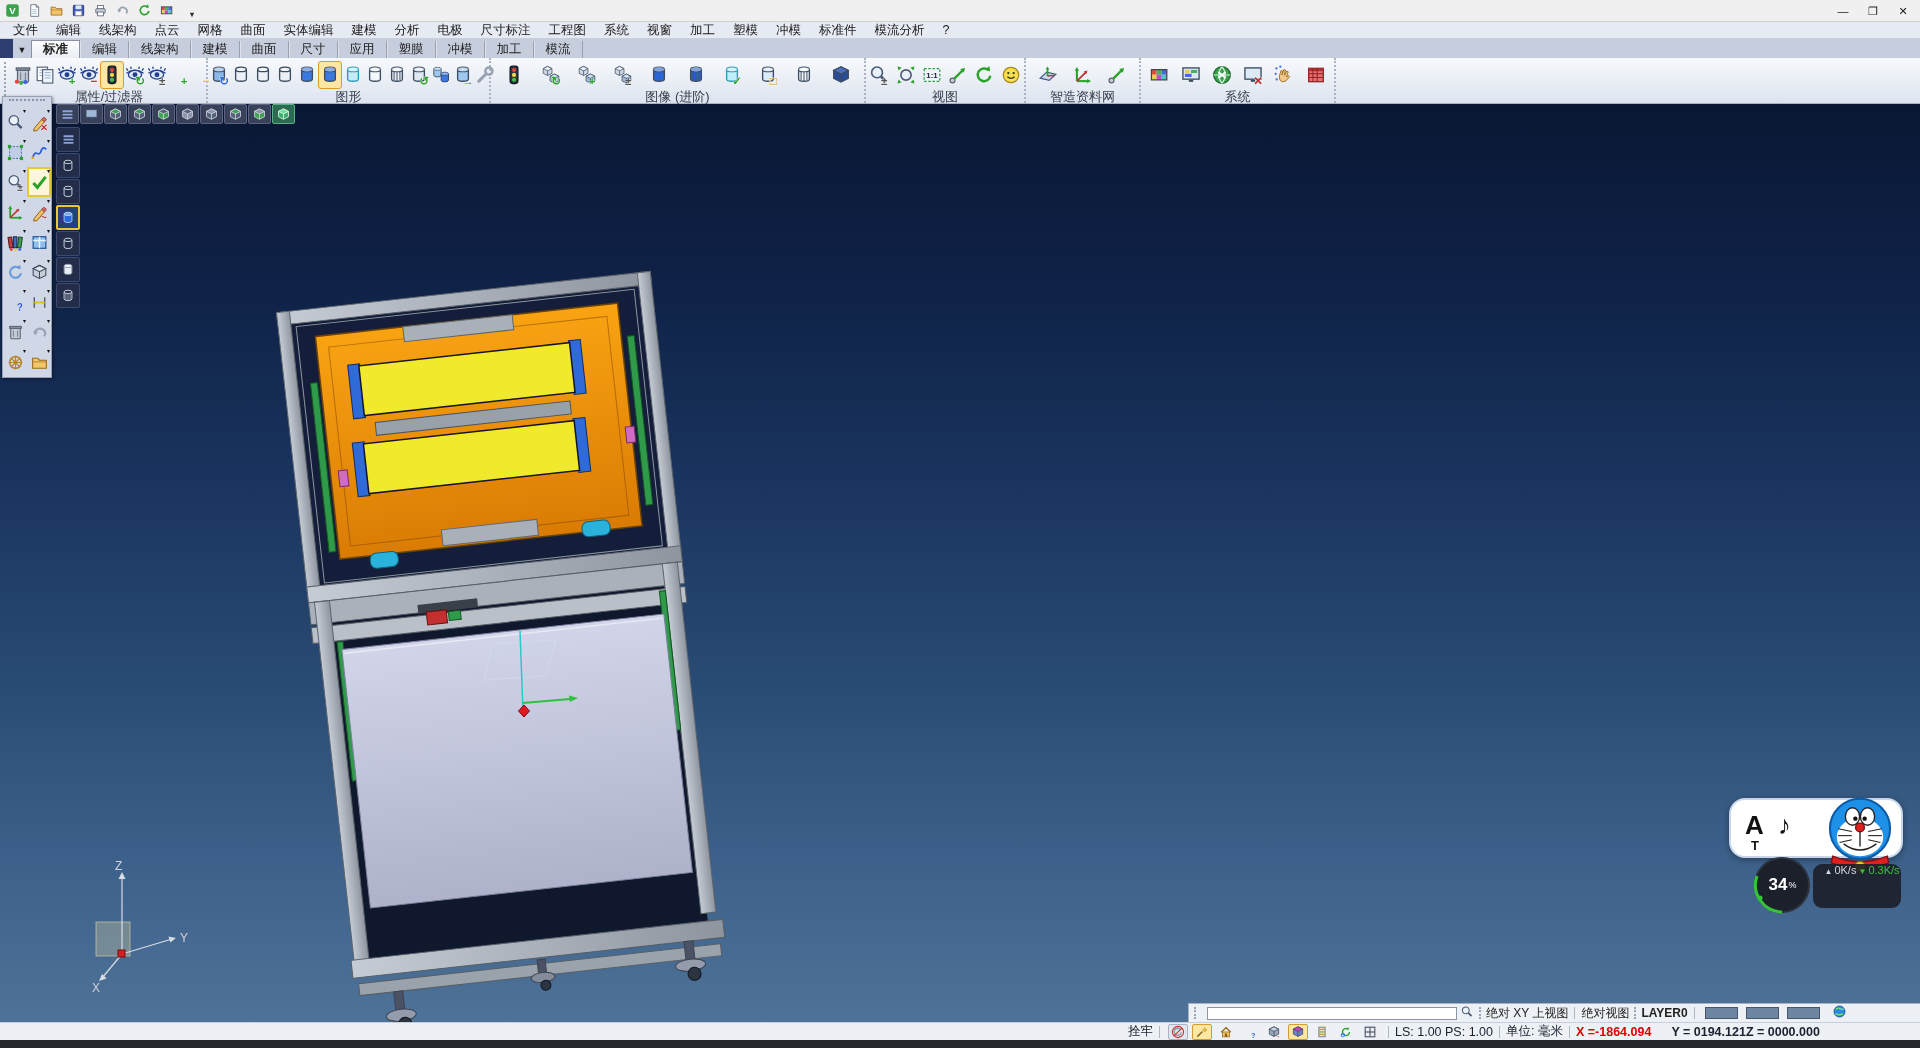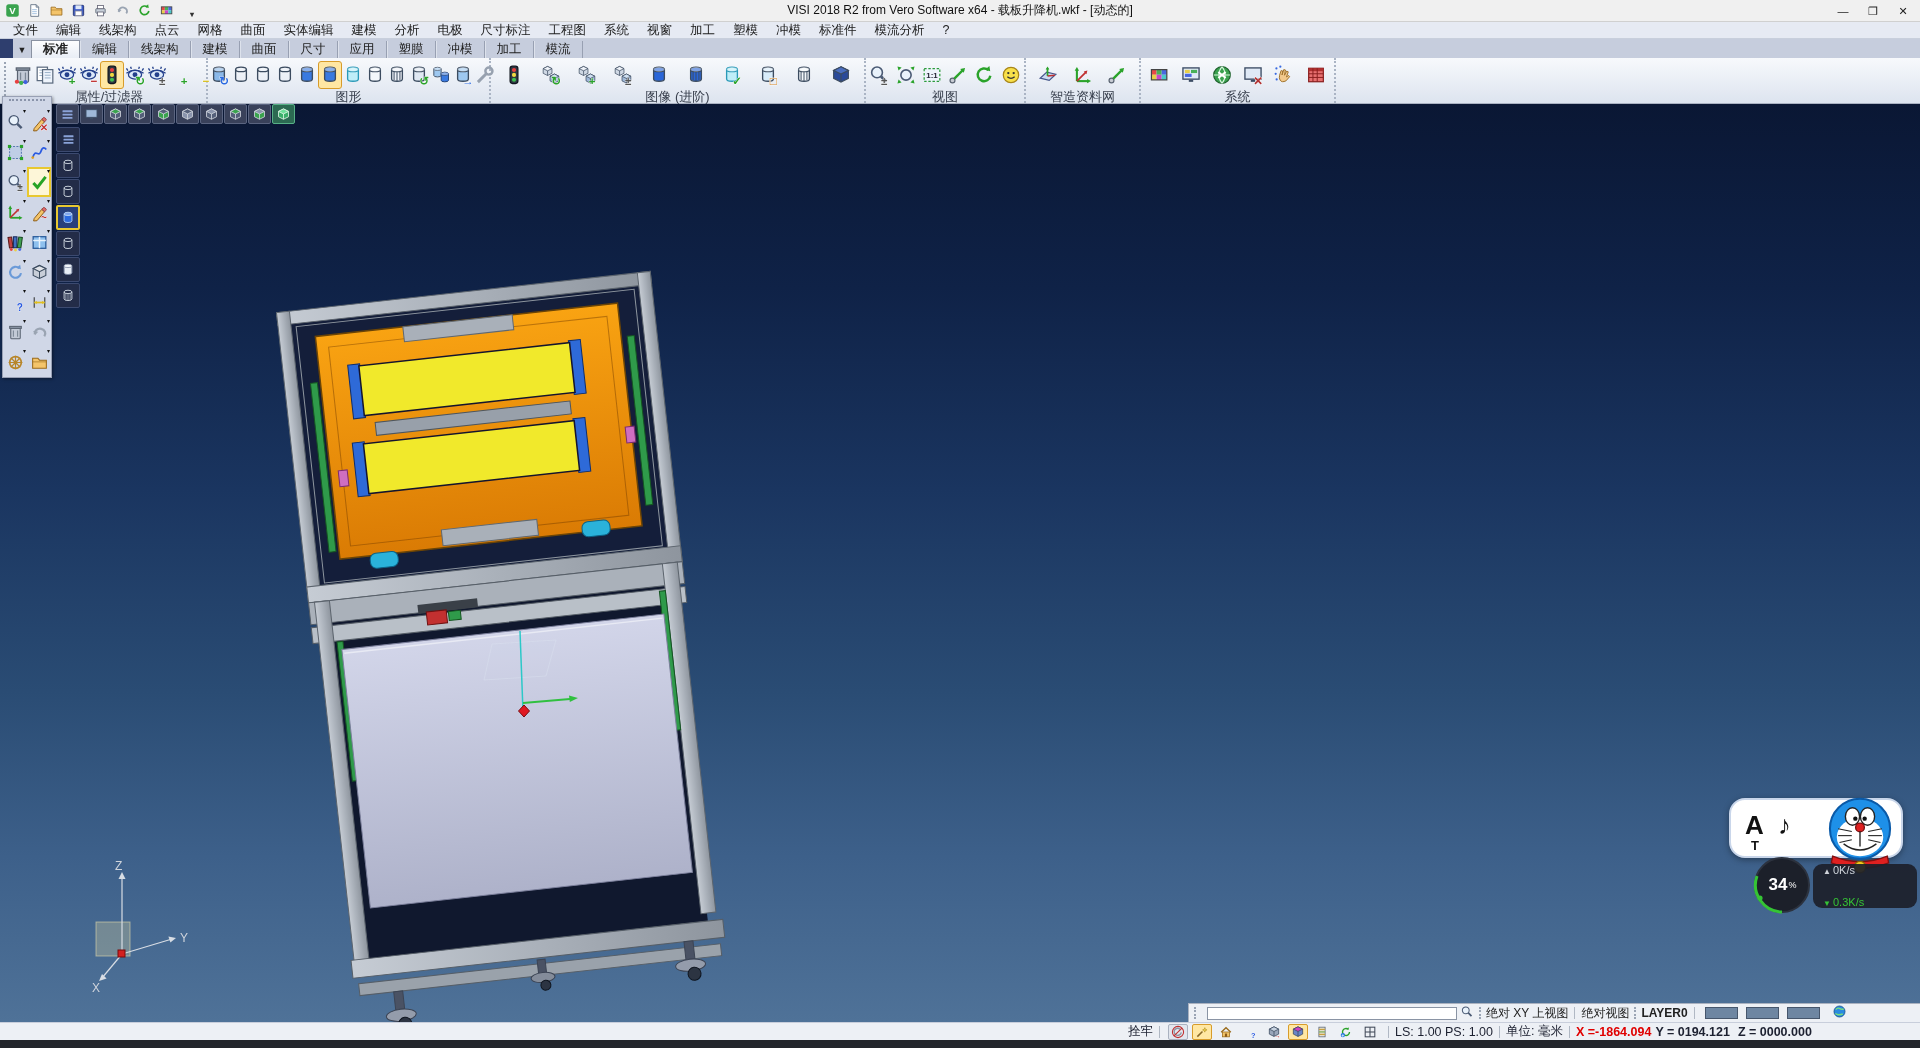--- a/index.html
+++ b/index.html
@@ -58,21 +58,21 @@
 
   
   .widget { position:absolute; left:1729px; top:794px; width:180px; height:130px; }
   .wpill { position:absolute; left:0; top:4px; width:174px; height:60px; background:#fff; border:2px solid #c9d6ea; border-radius:16px; box-shadow:0 2px 6px rgba(0,0,0,.35); }
   .wletters { position:absolute; left:14px; top:10px; font-size:26px; font-weight:bold; color:#111; letter-spacing:4px; }
   .wtool { position:absolute; left:20px; top:38px; font-size:13px; font-weight:bold; color:#111; }
   .wdora { position:absolute; right:2px; top:-4px; }
   .wring { position:absolute; left:24px; top:62px; width:58px; height:58px; }
   .wpct { position:absolute; left:24px; top:62px; width:58px; height:58px; display:flex; align-items:center; justify-content:center; color:#fff; font-size:17px; font-weight:bold; }
   .wpct span { font-size:9px; font-weight:normal; margin-left:1px; }
-  .wspeed { position:absolute; left:84px; top:70px; width:104px; height:44px; background:rgba(28,32,42,.92); border-radius:9px; color:#cfd4da; font-size:11px; display:flex; flex-direction:column; justify-content:space-between; gap:2px; padding-left:10px; }
+  .wspeed { position:absolute; left:84px; top:70px; width:88px; height:44px; background:rgba(28,32,42,.92); border-radius:9px; color:#cfd4da; font-size:11px; display:flex; flex-direction:row; justify-content:center; gap:2px; padding-left:10px; }
   .wspeed .dn { color:#35c435; }
   .wspeed .arr { display:inline-block; width:10px; font-size:8px; }
 
   
   .status1 { position:absolute; left:1188px; top:1003px; width:732px; height:19px; background:#edf0f5; border-top:1px solid #aab2c0; border-left:1px solid #aab2c0; display:flex; align-items:center; font-size:12px; color:#222; }
   .status1 .sep, .status2 .sep { width:1px; height:12px; background:#b0b8c4; margin:0 6px; }
   .status1 .grip, .status2 .grip { border-left:2px dotted #9aa4b4; height:12px; margin:0 5px; }
   .search-box { width:250px; height:13px; background:#fff; border:1px solid #8a94a4; margin-left:6px; }
   .swatch { width:33px; height:12px; background:#6e86a2; border:1px solid #46566c; margin:0 4px; }
   .status2 { position:absolute; left:0; top:1022px; width:1920px; height:18px; background:#edf0f5; border-top:1px solid #c8cedb; display:flex; align-items:center; font-size:12.5px; color:#1c2030; }
@@ -148,21 +148,20 @@
             <rect x="11.2" y="8.8" width="4.2" height="4.2" fill="#48c8c8"></rect>
             <rect x="2.8" y="4.6" width="12.6" height="8.4" fill="none" stroke="#444"></rect>
           </svg>
         </span>
         <span class="ic" style="display: inline-flex; align-items: center; justify-content: center;">
           <svg viewBox="0 0 18 18" width="15" height="15">
             <text x="13.2" y="16.8" font-size="9.5" font-weight="bold" fill="#333" text-anchor="middle" stroke="#ffffff" stroke-width=".5" paint-order="stroke">▾</text>
           </svg>
         </span>
       </div>
-    <div class="tb-title">VISI 2018 R2 from Vero Software x64 - 载板升降机.wkf - [动态的]</div>
     <div class="tb-controls">
       <div>—</div>
       <div>❐</div>
       <div>✕</div>
     </div>
   </div>
 
   <div class="menubar">
       <div class="menu-item">文件</div>
       <div class="menu-item">编辑</div>
@@ -1318,18 +1317,18 @@
             </svg>
           </span>
         </span>
       </span>
     <div class="sep"></div>
     <span class="lbl">LS: 1.00 PS: 1.00</span>
     <div class="sep"></div>
     <span class="lbl">单位: 毫米</span>
     <div class="sep"></div>
     <span class="lbl coord-x">X =-1864.094</span>
-    <span class="lbl coord" style="margin-left:4px">Y = 0194.121</span>
-    <span class="lbl coord" style="margin-left:8px">Z = 0000.000</span>
+    <span class="lbl coord" style="margin-left:20px">Y = 0194.121</span>
+    <span class="lbl coord" style="">Z = 0000.000</span>
   </div>
 
   <div class="taskbar"></div>
 </div>
 
 </body></html>

